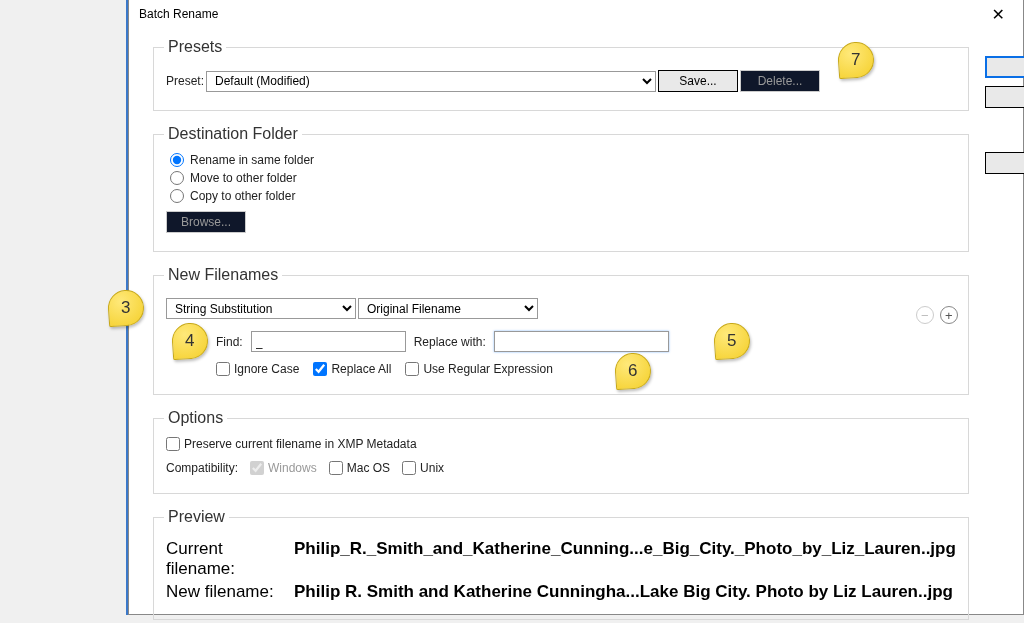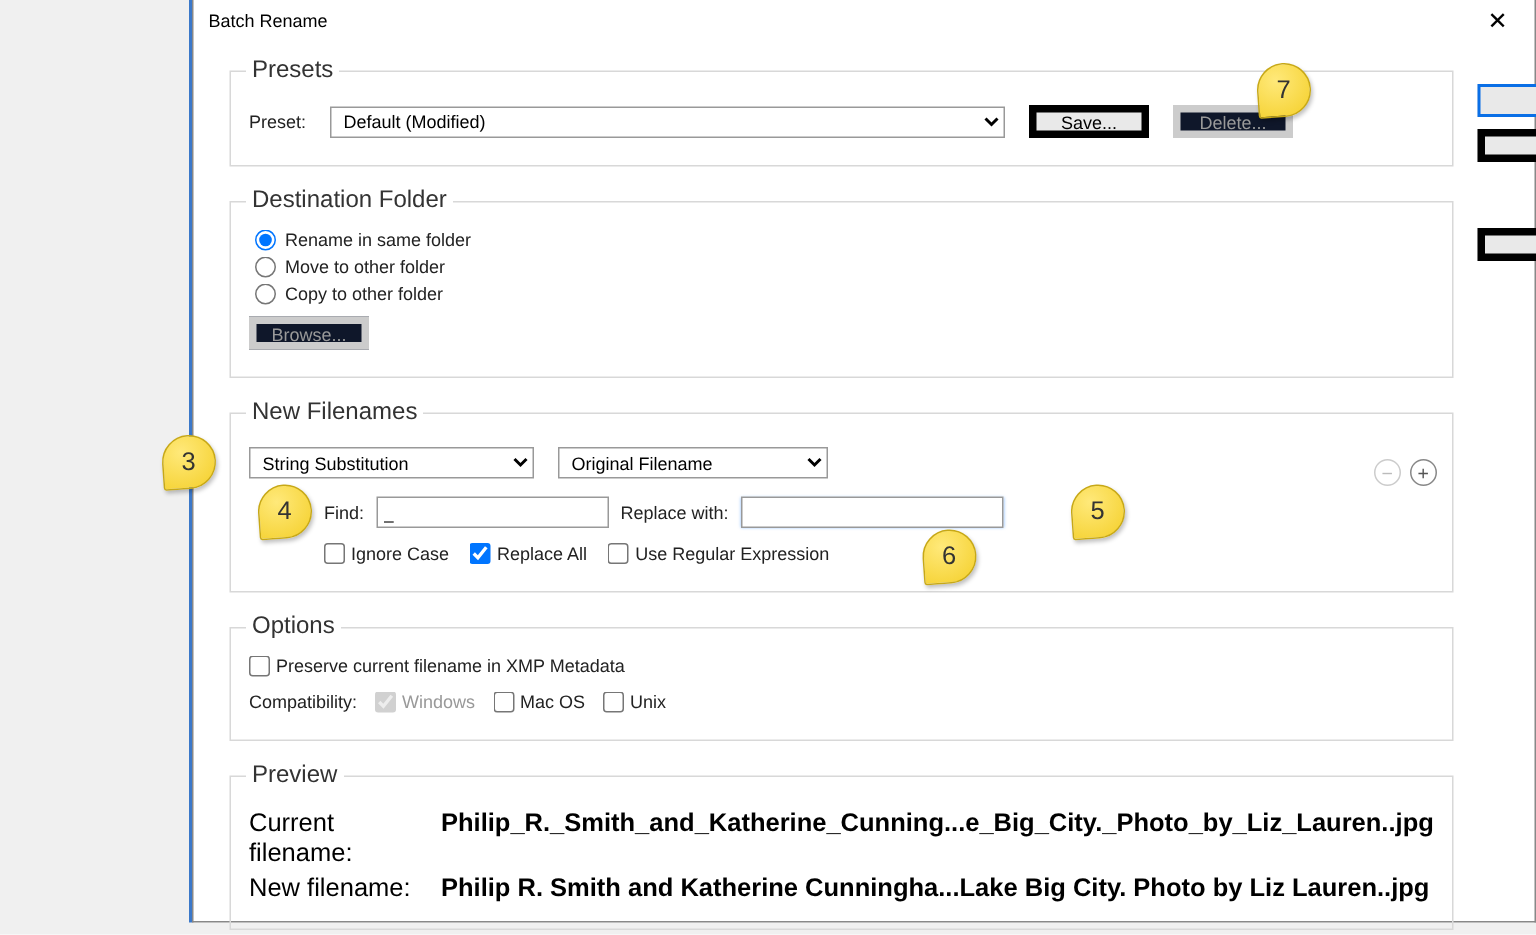--- a/index.html
+++ b/index.html
@@ -49,36 +49,36 @@
     padding: 10px 12px 14px 12px;
     margin-bottom: 14px;
     position: relative;
   }
   legend {
     font-size: 16px;
     color: #333;
     padding: 0 4px;
     margin-left: -2px;
   }
-  .row { display: flex; align-items: center; gap: 16px; margin: 4px 0; }
+  .row { display: flex; align-items: center; gap: 2px; margin: 4px 0; }
   label { color: #222; }
 
   select, input[type="text"] {
     border: 1px solid #999;
     background: #fff;
     font: inherit;
     height: 21px;
     padding: 1px 4px;
   }
   select.wide { width: 450px; }
   select.med { width: 190px; }
   select.med2 { width: 180px; }
 
   .btn {
-    border: 5px solid #000000;
+    border: 1px solid #000000;
     background: #e9e9e9;
     min-width: 80px;
     height: 22px;
     font: inherit;
     cursor: pointer;
   }
   .btn:disabled {
     color: #999;
     background: #0f172a;
     border-color: #ccc;

